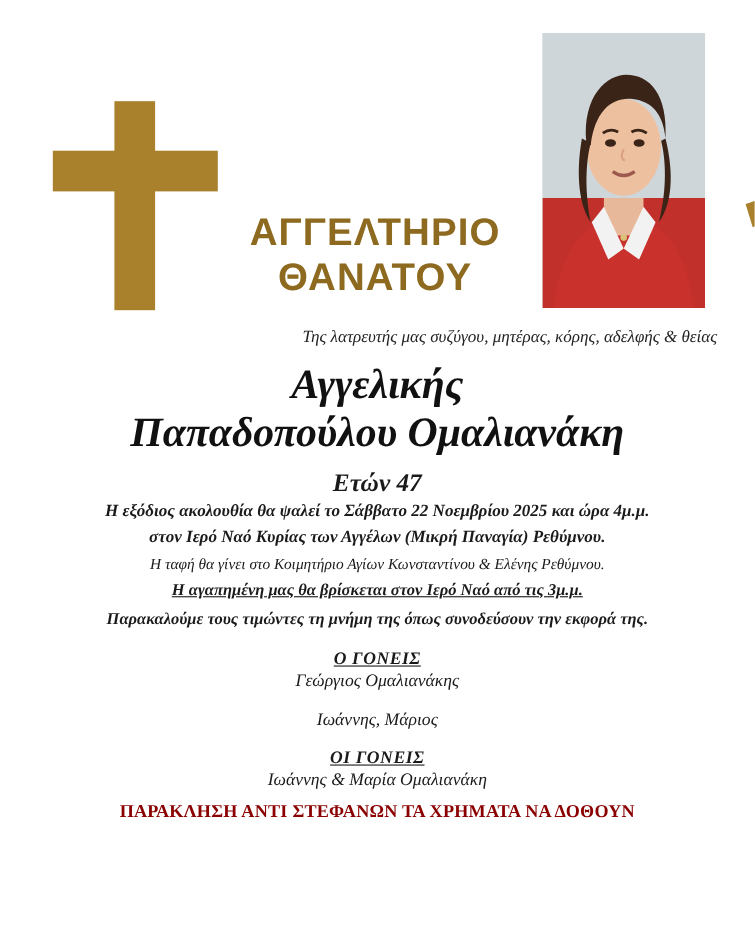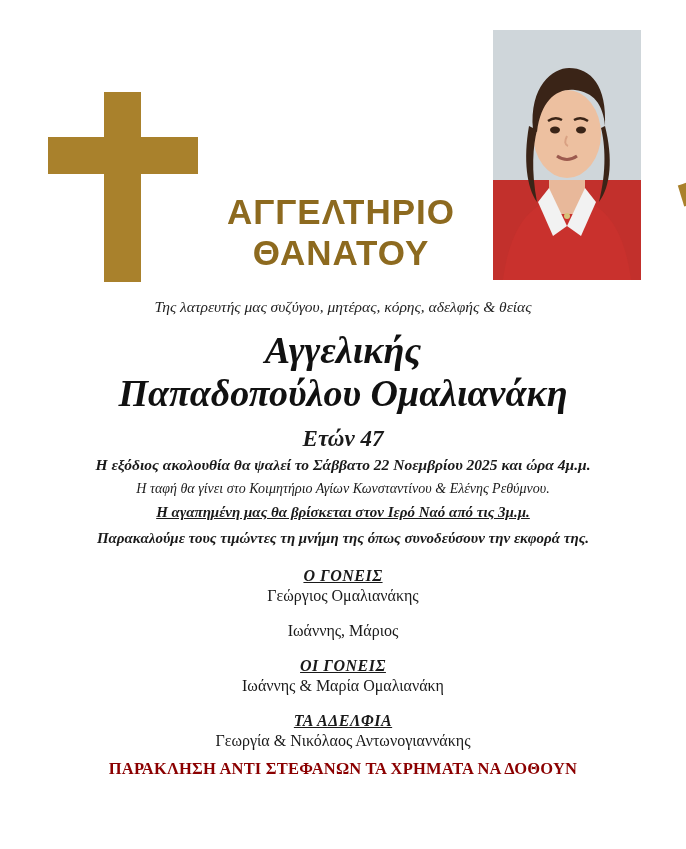--- a/index.html
+++ b/index.html
@@ -133,20 +133,21 @@
   .body-wrap {
     position: relative;
     text-align: center;
     padding: 0 34px;
   }
   .subtitle {
     font-style: italic;
     font-size: 15.5px;
     color: #222;
     margin-top: 8px;
+    text-align: right;
   }
   .name {
     font-style: italic;
     font-weight: bold;
     font-size: 38px;
     line-height: 1.14;
     margin-top: 13px;
     color: #111;
   }
   .name .l2 { display: block; }
@@ -174,20 +175,21 @@
 
   .group { margin-top: 17px; }
   .group-title {
     font-style: italic;
     font-weight: bold;
     font-size: 16px;
     text-decoration: underline;
     letter-spacing: 0.5px;
   }
   .group-names {
+    font-style: italic;
     font-size: 16px;
     margin-top: 2px;
   }
   .group.tight { margin-top: 10px; }
 
   .appeal {
     margin-top: 8px;
     color: #8b0000;
     font-weight: bold;
     font-size: 16.5px;
@@ -243,42 +245,39 @@
   <div class="subtitle">Της λατρευτής μας συζύγου, μητέρας, κόρης, αδελφής &amp; θείας</div>
 
   <div class="name">
     <span>Αγγελικής</span>
     <span class="l2">Παπαδοπούλου Ομαλιανάκη</span>
   </div>
 
   <div class="age">Ετών 47</div>
 
   <div class="para bold">Η εξόδιος ακολουθία θα ψαλεί το Σάββατο 22 Νοεμβρίου 2025 και ώρα 4μ.μ.</div>
+  <div class="para bold">στον Ιερό Ναό Κυρίας των Αγγέλων (Μικρή Παναγία) Ρεθύμνου.</div>
   <div class="para small">Η ταφή θα γίνει στο Κοιμητήριο Αγίων Κωνσταντίνου &amp; Ελένης Ρεθύμνου.</div>
   <div class="para underline-bold">Η αγαπημένη μας θα βρίσκεται στον Ιερό Ναό από τις 3μ.μ.</div>
   <div class="para last">Παρακαλούμε τους τιμώντες τη μνήμη της όπως συνοδεύσουν την εκφορά της.</div>
 
   <div class="group">
     <div class="group-title">Ο ΓΟΝΕΙΣ</div>
     <div class="group-names">Γεώργιος Ομαλιανάκης</div>
   </div>
 
   <div class="group">
     <div class="group-names">Ιωάννης, Μάριος</div>
   </div>
 
   <div class="group">
     <div class="group-title">ΟΙ ΓΟΝΕΙΣ</div>
     <div class="group-names">Ιωάννης &amp; Μαρία Ομαλιανάκη</div>
   </div>
 
-  <div class="group">
-    <div class="group-title">ΤΑ ΑΔΕΛΦΙΑ</div>
-    <div class="group-names">Γεωργία &amp; Νικόλαος Αντωνογιαννάκης</div>
-  </div>
 
 
   <div class="appeal">
     <div>ΠΑΡΑΚΛΗΣΗ ΑΝΤΙ ΣΤΕΦΑΝΩΝ ΤΑ ΧΡΗΜΑΤΑ ΝΑ ΔΟΘΟΥΝ</div>
 
   </div>
 
 </div>
 
 </body></html>

